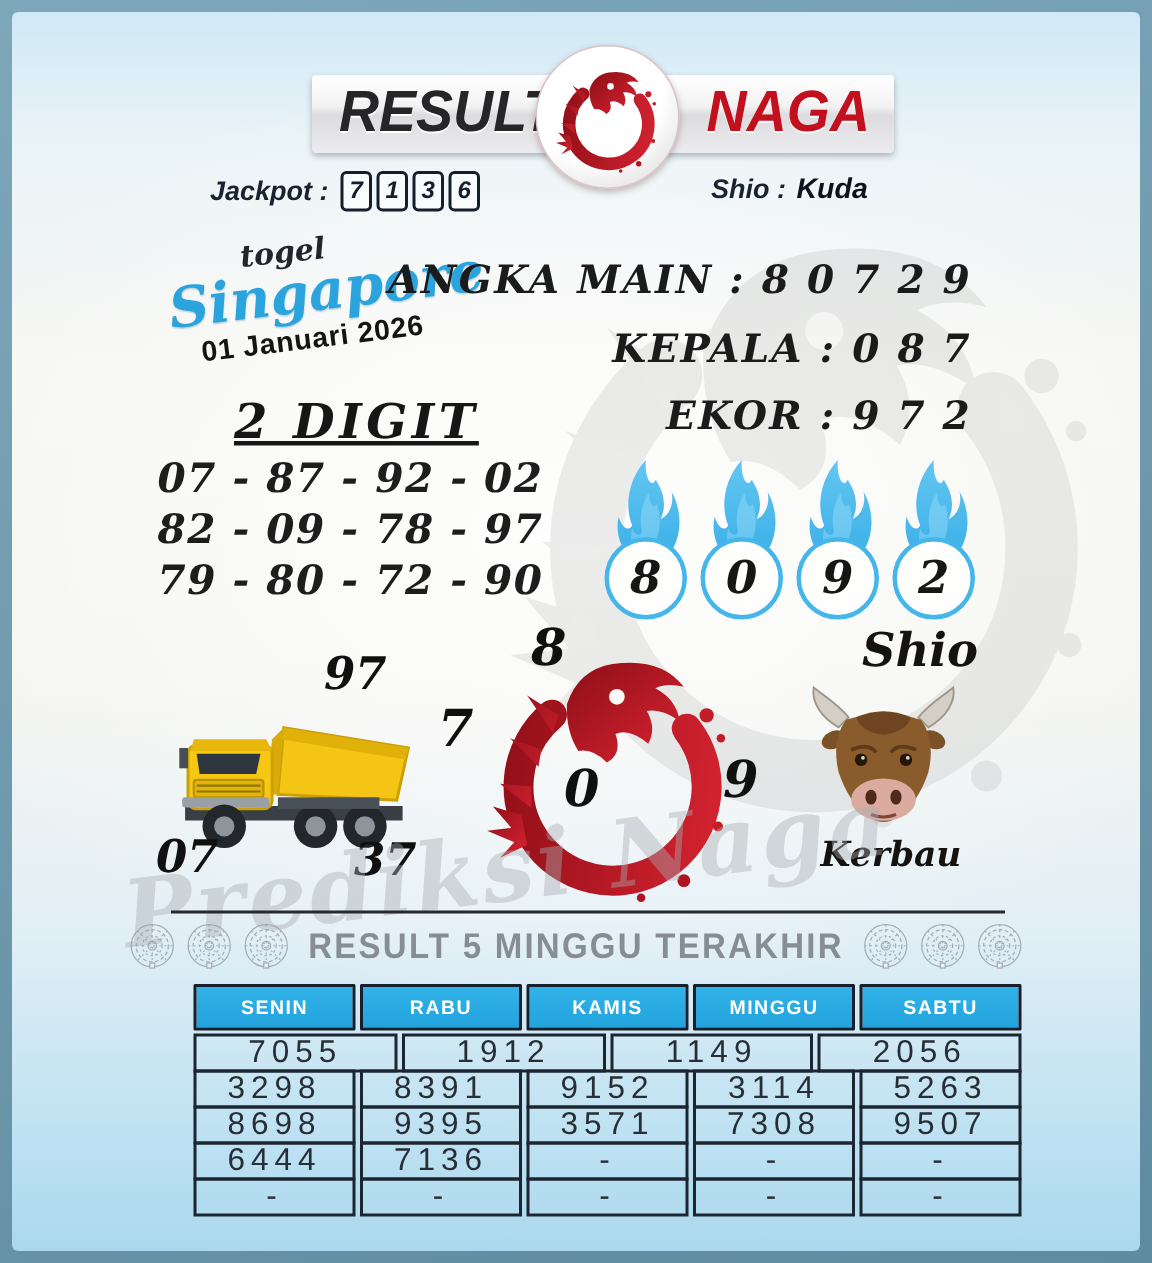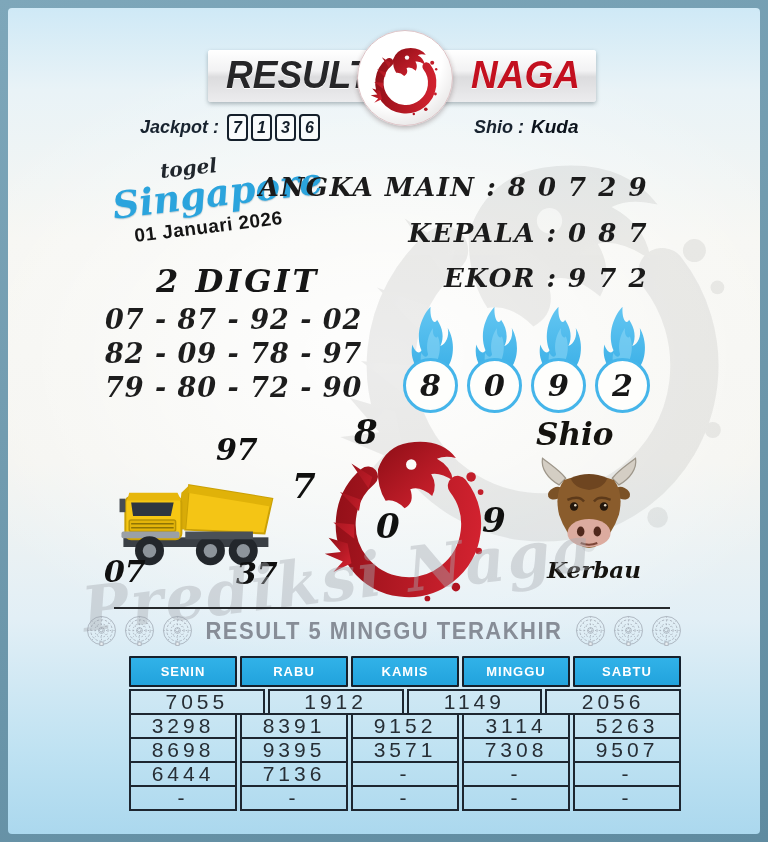--- a/index.html
+++ b/index.html
@@ -61,21 +61,21 @@
   .market-date{left:126px;top:208px;font:800 19px "Liberation Sans",sans-serif;color:#141414;transform:rotate(-7deg);letter-spacing:.5px;}
 
   
   .sten{font:italic 900 26px "DejaVu Serif",serif;color:#1b1b1b;letter-spacing:1.5px;white-space:nowrap;}
   .pred{right:112px;text-align:right;}
   .pred-1{top:164px;}
   .pred-2{top:210px;}
   .pred-3{top:255px;}
 
   
-  .twodigit-title{left:148px;top:254px;font:italic 900 32px "DejaVu Serif",serif;color:#161616;letter-spacing:3px;}
+  .twodigit-title{left:148px;top:254px;font:italic 900 32px "DejaVu Serif",serif;color:#161616;letter-spacing:3px;text-decoration:underline;}
   .twodigit-rows{left:97px;top:295px;width:268px;}
   .tdrow{font:italic 900 27px "DejaVu Serif",serif;color:#1d1d1d;letter-spacing:1px;line-height:34px;white-space:nowrap;}
 
   
   .flames{left:392px;top:297px;display:flex;gap:3px;}
   .funit{position:relative;width:61px;height:108px;}
   .funit svg.fl{position:absolute;left:3px;top:0;width:55px;height:74px;}
   .fcirc{
     position:absolute;left:3px;bottom:0;width:55px;height:55px;border-radius:50%;
     border:3px solid #45b5ea;background:radial-gradient(circle at 40% 35%,#fefefc 70%,#eef3f0 100%);
@@ -88,21 +88,21 @@
   .dragon-main svg{width:100%;height:100%;}
   .dnum{font:italic 700 34px "DejaVu Serif",serif;color:#10100f;}
 
   
   .truck{left:86px;top:452px;width:198px;height:116px;}
   .truck svg{width:100%;height:100%;}
   .tnum{font:italic 800 30px "DejaVu Serif",serif;color:#101010;}
 
   
   .script{font:italic 700 31px "DejaVu Serif",serif;color:#15130f;}
-  .shio-title{left:528px;top:408px;width:116px;text-align:left;}
+  .shio-title{left:528px;top:408px;width:116px;text-align:right;}
   .bull{left:520px;top:442px;width:122px;height:108px;}
   .bull svg{width:100%;height:100%;}
   .kerbau{left:506px;top:548px;width:160px;text-align:center;font-size:23px;}
 
   
   .wm{
     left:72px;top:528px;width:620px;font:italic 700 62px "DejaVu Serif",serif;
     color:#a9adb3;opacity:.42;transform:rotate(-7deg);white-space:nowrap;letter-spacing:2px;
     pointer-events:none;
   }

